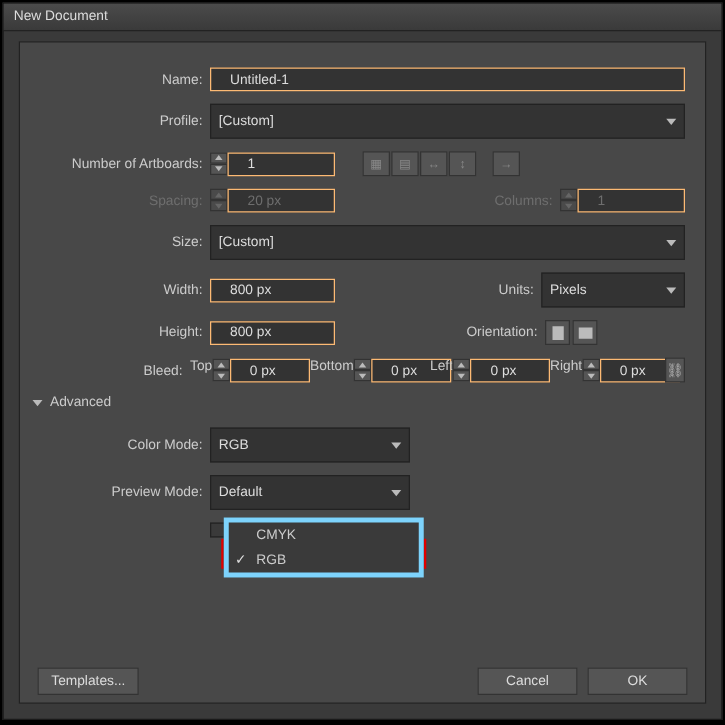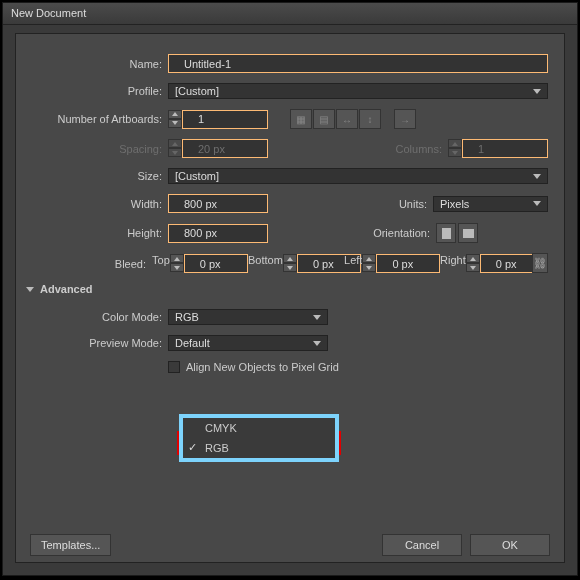--- a/index.html
+++ b/index.html
@@ -7,33 +7,33 @@
   .outer { position: absolute; left: 2px; top: 2px; width: 576px; height: 574px; border: 1px solid #1a1a1a; background: #3a3a3a; }
   .titlebar { height: 22px; background: linear-gradient(#4b4b4b,#3a3a3a); border-bottom: 1px solid #222; color: #ddd; padding: 4px 8px; font-size: 11px; }
   .dialog { position: absolute; left: 12px; top: 30px; right: 12px; bottom: 12px; border: 1px solid #222; background: #484848; }
   .row { display: flex; align-items: center; margin-bottom: 10px; }
   .lbl { width: 144px; text-align: right; color: #ccc; padding-right: 6px; }
   .lbl.dim { color: #6e6e6e; }
   .content { padding: 20px 16px 12px 8px; }
   .input-text { background: #333; border: 1px solid #fdba74; color: #ddd; height: 19px; padding: 2px 15px; }
   .input-text.wide { flex: 1; }
   .input-text.dim { color: #6e6e6e; }
-  .dropdown { background: #333; border: 1px solid #222; color: #ddd; height: 16px; padding: 2px 6px; display: flex; align-items: center; justify-content: space-between; flex: 1; }
+  .dropdown { background: #333; border: 1px solid #222; color: #ddd; height: 28px; padding: 2px 6px; display: flex; align-items: center; justify-content: space-between; flex: 1; }
   .dropdown.med { flex: none; width: 115px; }
   .dd-arrow { width: 0; height: 0; border-left: 4px solid transparent; border-right: 4px solid transparent; border-top: 5px solid #bbb; }
   .stepper { display: flex; }
   .step-btns { display: flex; flex-direction: column; width: 14px; }
   .step-btn { height: 9px; background: #555; border: 1px solid #333; display: flex; align-items: center; justify-content: center; }
   .step-btn.dim { background: #4a4a4a; }
   .tri-up { width: 0; height: 0; border-left: 3px solid transparent; border-right: 3px solid transparent; border-bottom: 4px solid #bbb; }
   .tri-dn { width: 0; height: 0; border-left: 3px solid transparent; border-right: 3px solid transparent; border-top: 4px solid #bbb; }
   .tri-up.dim { border-bottom-color: #666; }
   .tri-dn.dim { border-top-color: #666; }
   .iconbtn { width: 22px; height: 20px; background: #555; border: 1px solid #333; margin-right: 1px; display: flex; align-items: center; justify-content: center; color: #888; font-size: 10px; }
-  .section-hdr { display: flex; align-items: center; color: #ccc; margin: 4px 0 14px 2px; font-weight: bold; }
+  .section-hdr { display: flex; align-items: center; color: #ccc; margin: 4px 0 14px 2px; }
   .tri-dn2 { width: 0; height: 0; border-left: 4px solid transparent; border-right: 4px solid transparent; border-top: 5px solid #bbb; margin-right: 6px; }
   .orient-btn { width: 20px; height: 20px; background: #555; border: 1px solid #333; display: flex; align-items: center; justify-content: center; margin-right: 2px; }
   .page-ic { width: 9px; height: 11px; background: #bbb; }
   .page-ic.land { width: 11px; height: 9px; }
   .link-btn { width: 16px; height: 20px; background: #555; border: 1px solid #333; display: flex; align-items: center; justify-content: center; color: #bbb; }
   .bleed-col { display: flex; flex-direction: row; margin-right: 10px; width: 86px; }
   .bleed-lbl { color: #ccc; margin-bottom: 3px; }
   .check { width: 12px; height: 12px; border: 1px solid #222; background: #3a3a3a; margin-right: 6px; }
   .btn { background: #555; border: 1px solid #333; color: #ddd; height: 22px; padding: 0 10px; display: flex; align-items: center; justify-content: center; }
   .btn.main { width: 80px; }

